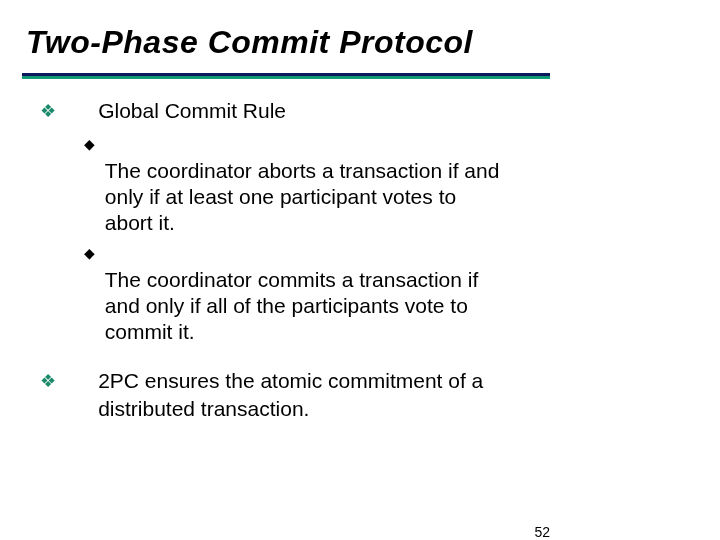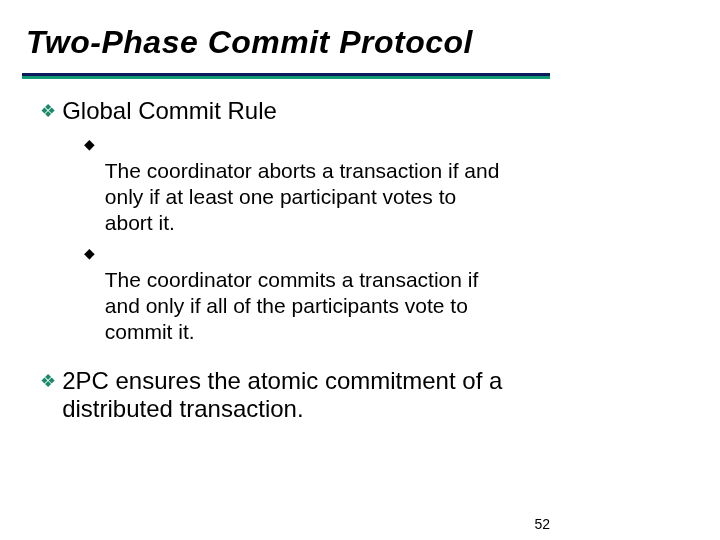--- a/index.html
+++ b/index.html
@@ -40,23 +40,24 @@
     margin-bottom: 6px;
   }
   .lvl1-bullet {
     color: #1a8a6a;
     font-size: 18px;
     line-height: 28px;
     margin-right: 6px;
     flex-shrink: 0;
   }
   .lvl1-text {
-    font-size: 24px;
+    font-size: 21px;
     color: #000;
     line-height: 28px;
+    margin-left: 36px;
   }
   .lvl2-group {
     margin: 4px 0 22px 44px;
   }
   .lvl2 {
     display: flex;
     align-items: flex-start;
     margin-bottom: 4px;
   }
   .lvl2-bullet {
@@ -72,21 +73,21 @@
     line-height: 26px;
     padding-right: 30px;
     margin-top: 27px;
   }
   .lvl1-block {
     margin-bottom: 20px;
   }
   .pagenum {
     position: absolute;
     right: 22px;
-    bottom: 8px;
+    bottom: 0;
     font-size: 14px;
     color: #000;
   }
 </style>
 </head>
 <body>
 
 <div class="slide">
 
   <div class="title">Two-Phase Commit Protocol</div>

